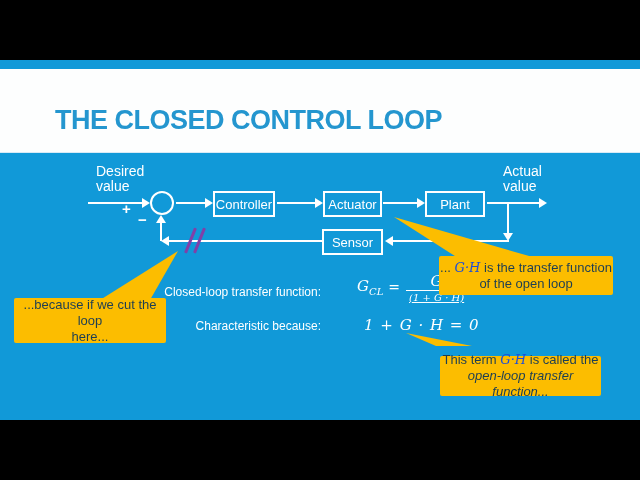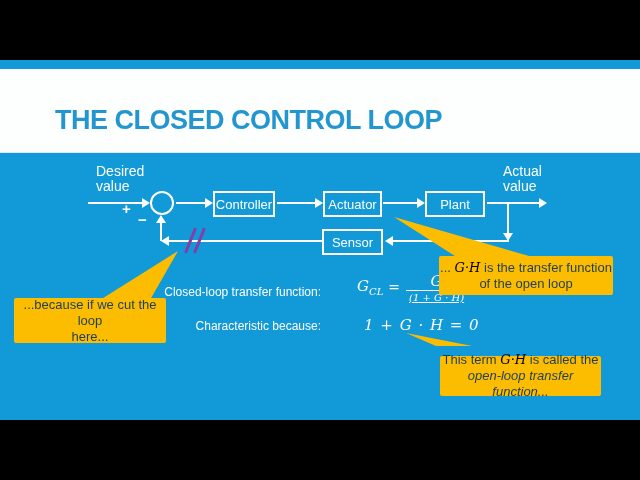--- a/index.html
+++ b/index.html
@@ -50,21 +50,21 @@
   .frac .num { font-size:15px; padding:0 4px; }
   .frac .den { font-size:10px; border-top:1.5px solid #FFF; padding:1px 3px 0 3px;text-decoration:underline; }
   .eqsign { color:#FFF; font-size:14px; margin-left:5px; font-family:"DejaVu Serif", serif; }
   .formula2 { position:absolute; left:364px; top:256px; font-size:15px; letter-spacing:1px; }
   
   .callout {
     position:absolute; background:#FCBD00; color:#1D3E53; font-size:13px;
     line-height:16px; text-align:center; display:flex; flex-direction:column;
     justify-content:center; border-radius:2px;
   }
-  .callout .cmath { font-family:"DejaVu Serif", serif; font-style:italic; color:#000000; }
+  .callout .cmath { font-family:"DejaVu Serif", serif; font-style:italic; color:#1d4ed8; }
   .callout .ital { font-style:italic; }
   .pointer-layer { position:absolute; left:0; top:0; width:640px; height:360px; pointer-events:none; }
 </style>
 </head>
 <body>
 
 <div class="screen">
   <div class="slide">
 
     <div class="banner">

